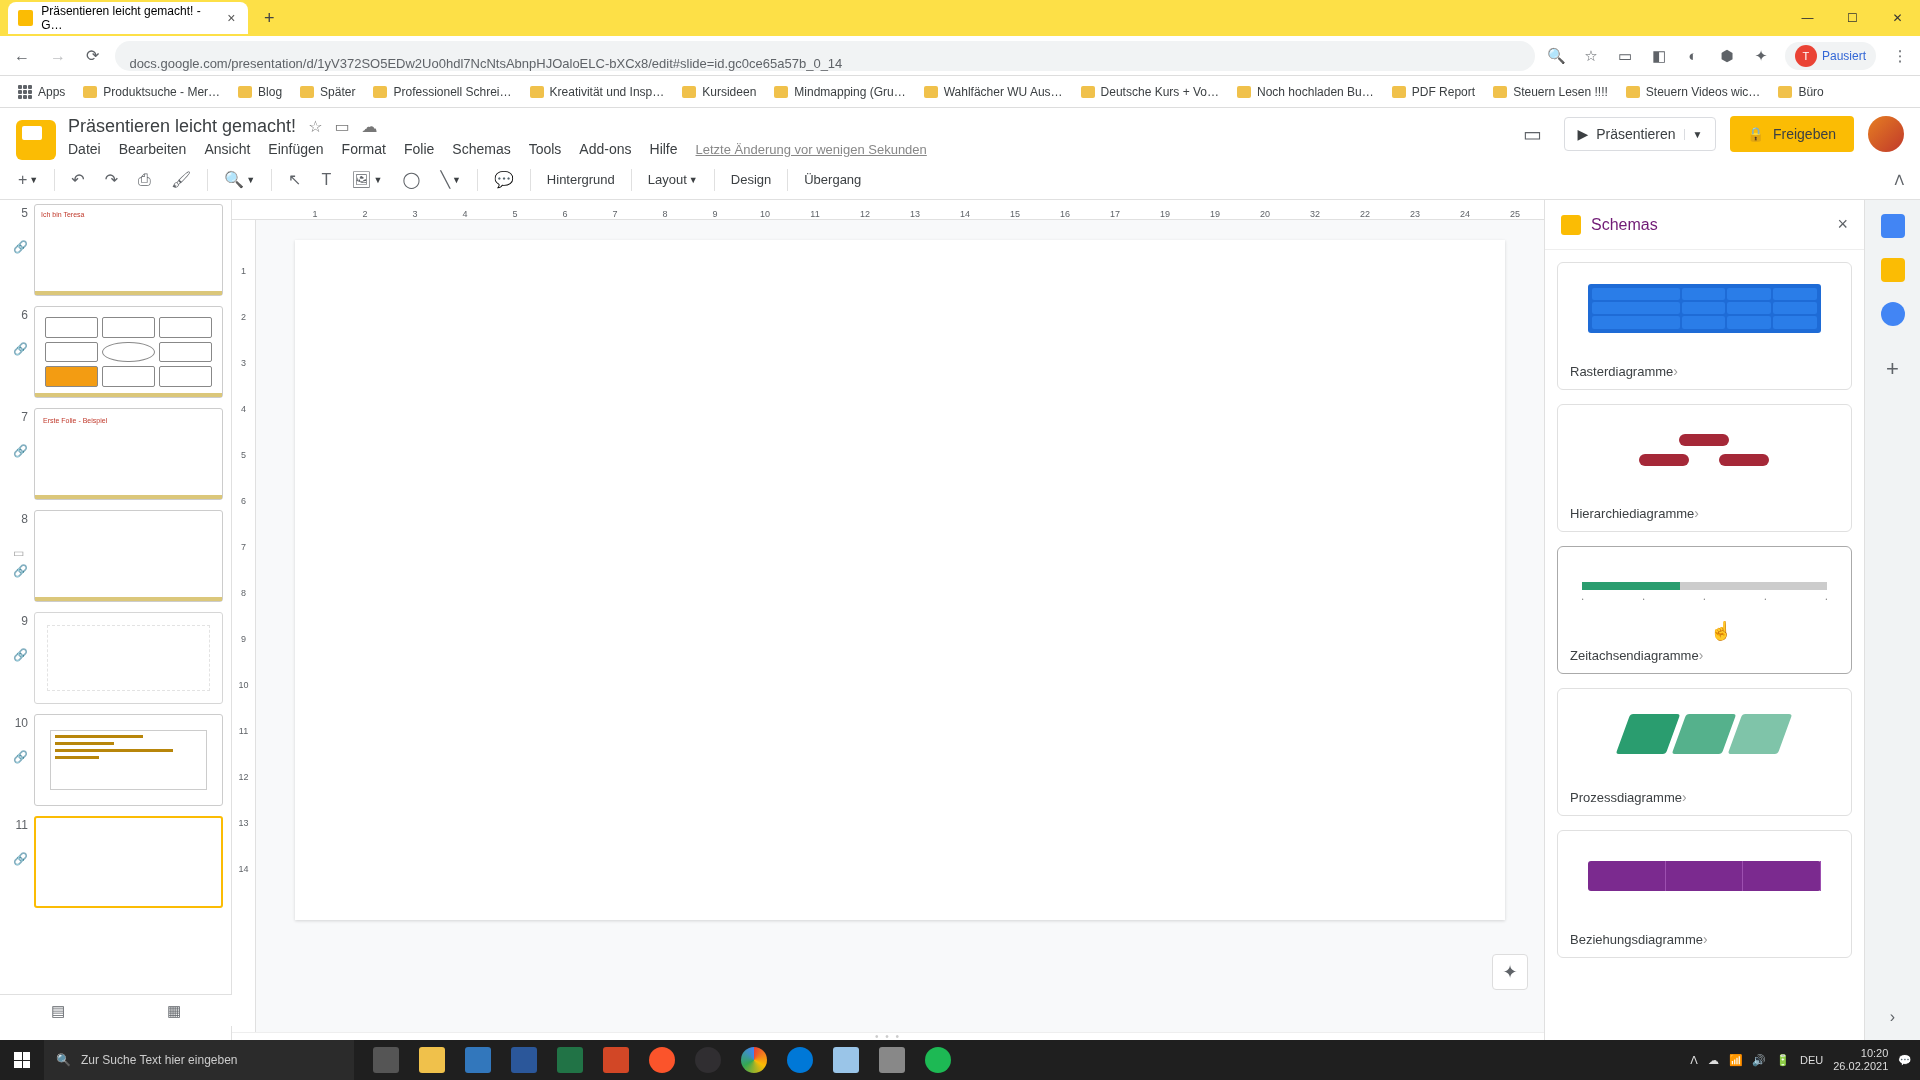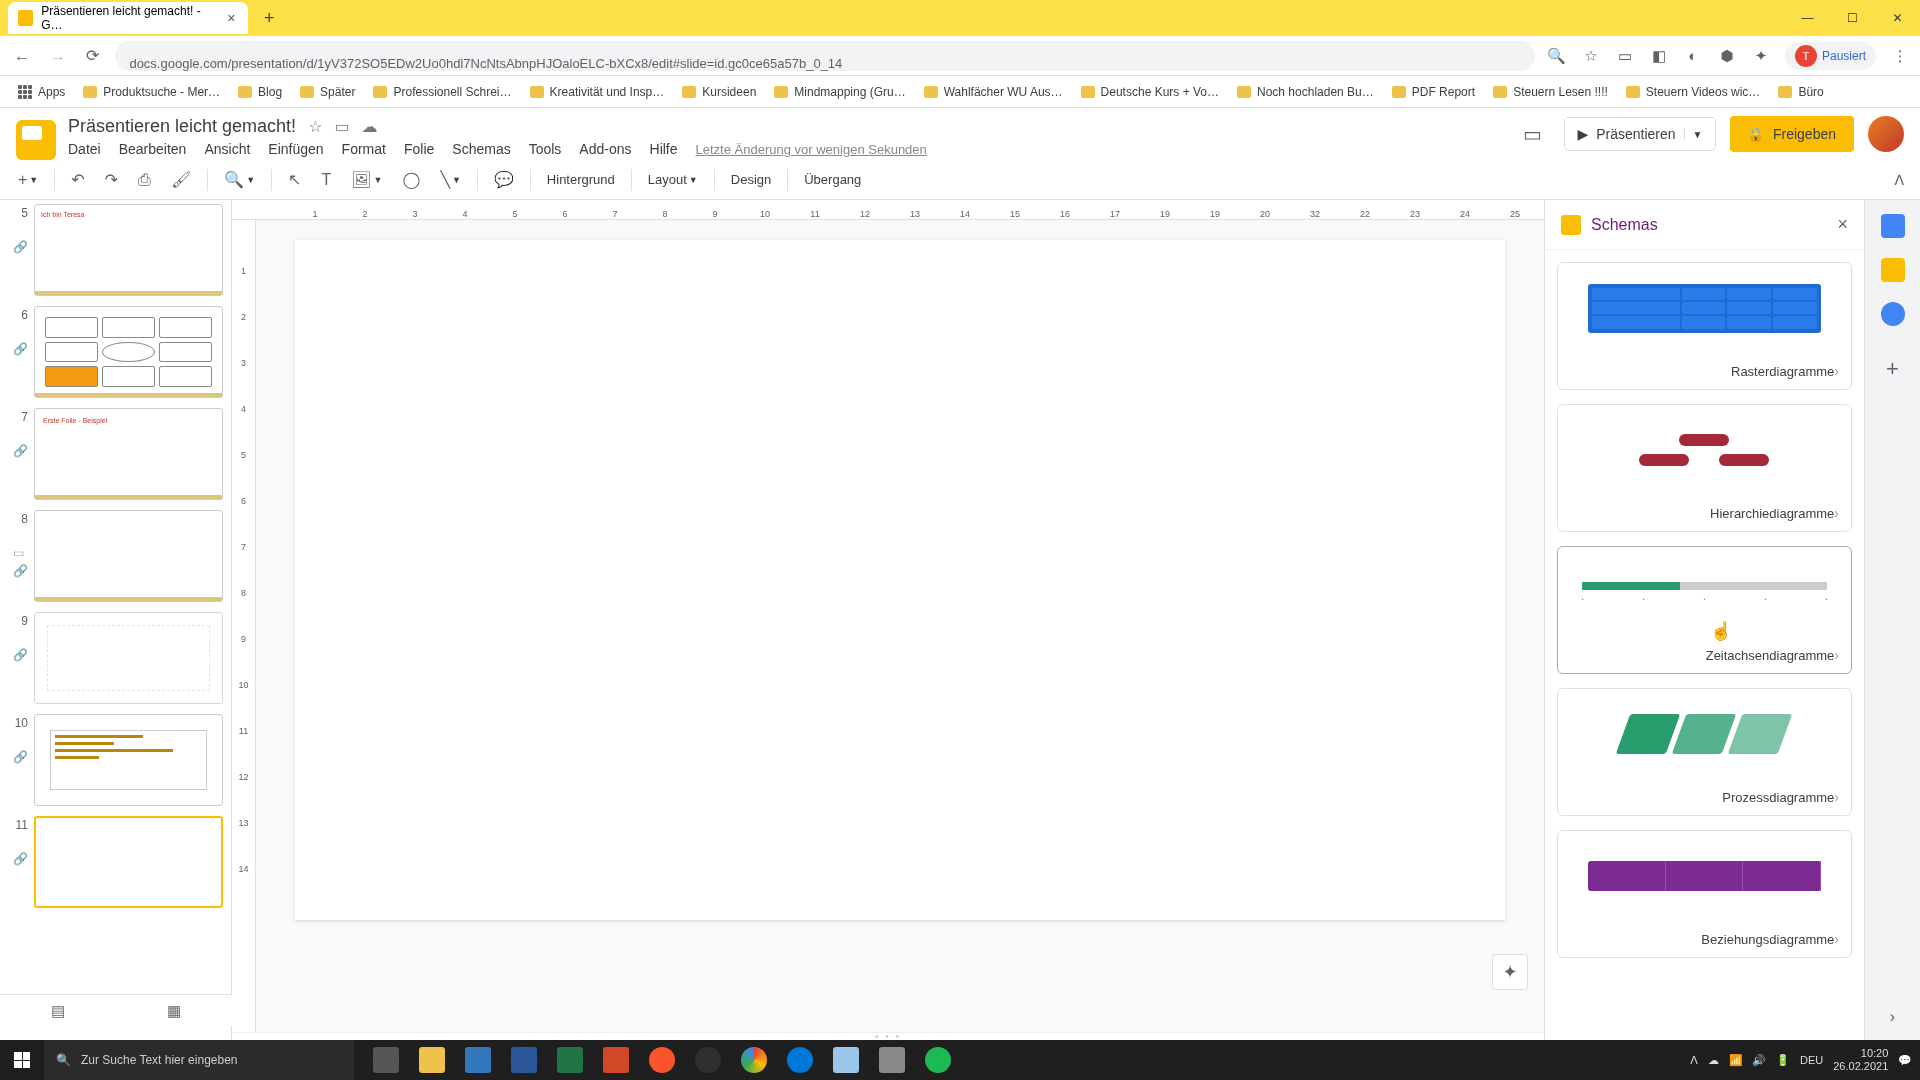--- a/index.html
+++ b/index.html
@@ -88,21 +88,21 @@
 
 .schemas-panel { width: 320px; background: #fff; border-left: 1px solid #e0e0e0; display: flex; flex-direction: column; }
 .schemas-header { display: flex; align-items: center; padding: 14px 16px; gap: 10px; border-bottom: 1px solid #eee; }
 .schemas-icon { width: 20px; height: 20px; background: #fbbc04; border-radius: 3px; }
 .schemas-title { font-size: 16px; color: #701a75; flex: 1; }
 .schemas-close { font-size: 18px; color: #5f6368; cursor: pointer; }
 .schemas-list { flex: 1; overflow-y: auto; padding: 12px; display: flex; flex-direction: column; gap: 14px; }
 .schema-card { border: 1px solid #e0e0e0; border-radius: 6px; overflow: hidden; cursor: pointer; }
 .schema-card.hover { border-color: #aaa; }
 .schema-preview { height: 90px; display: flex; align-items: center; justify-content: center; padding: 10px; }
-.schema-label-row { display: flex; align-items: center; justify-content: flex-end; padding: 10px 12px; font-size: 13px; color: #3c4043; }
+.schema-label-row { display: flex; align-items: center; justify-content: flex-start; padding: 10px 12px; font-size: 13px; color: #3c4043; }
 .chev { color: #9e9e9e; font-size: 14px; }
 .pv-raster { width: 85%; height: 70%; background: #1e6bd6; border-radius: 3px; display: grid; grid-template-columns: 2fr 1fr 1fr 1fr; gap: 2px; padding: 4px; }
 .pv-raster > div { background: #2a7de8; border-radius: 2px; }
 .pv-hier { width: 85%; display: flex; flex-direction: column; align-items: center; gap: 8px; }
 .pv-hier-row { display: flex; gap: 30px; }
 .pv-hier-node { width: 50px; height: 12px; background: #a52838; border-radius: 6px; }
 .pv-time { width: 90%; display: flex; flex-direction: column; gap: 6px; }
 .pv-time-bar { height: 8px; background: linear-gradient(to right, #2a9d6f 40%, #ccc 40%); }
 .pv-time-ticks { display: flex; justify-content: space-between; font-size: 5px; color: #888; }
 .pv-proc { width: 85%; display: flex; gap: 6px; justify-content: center; }

